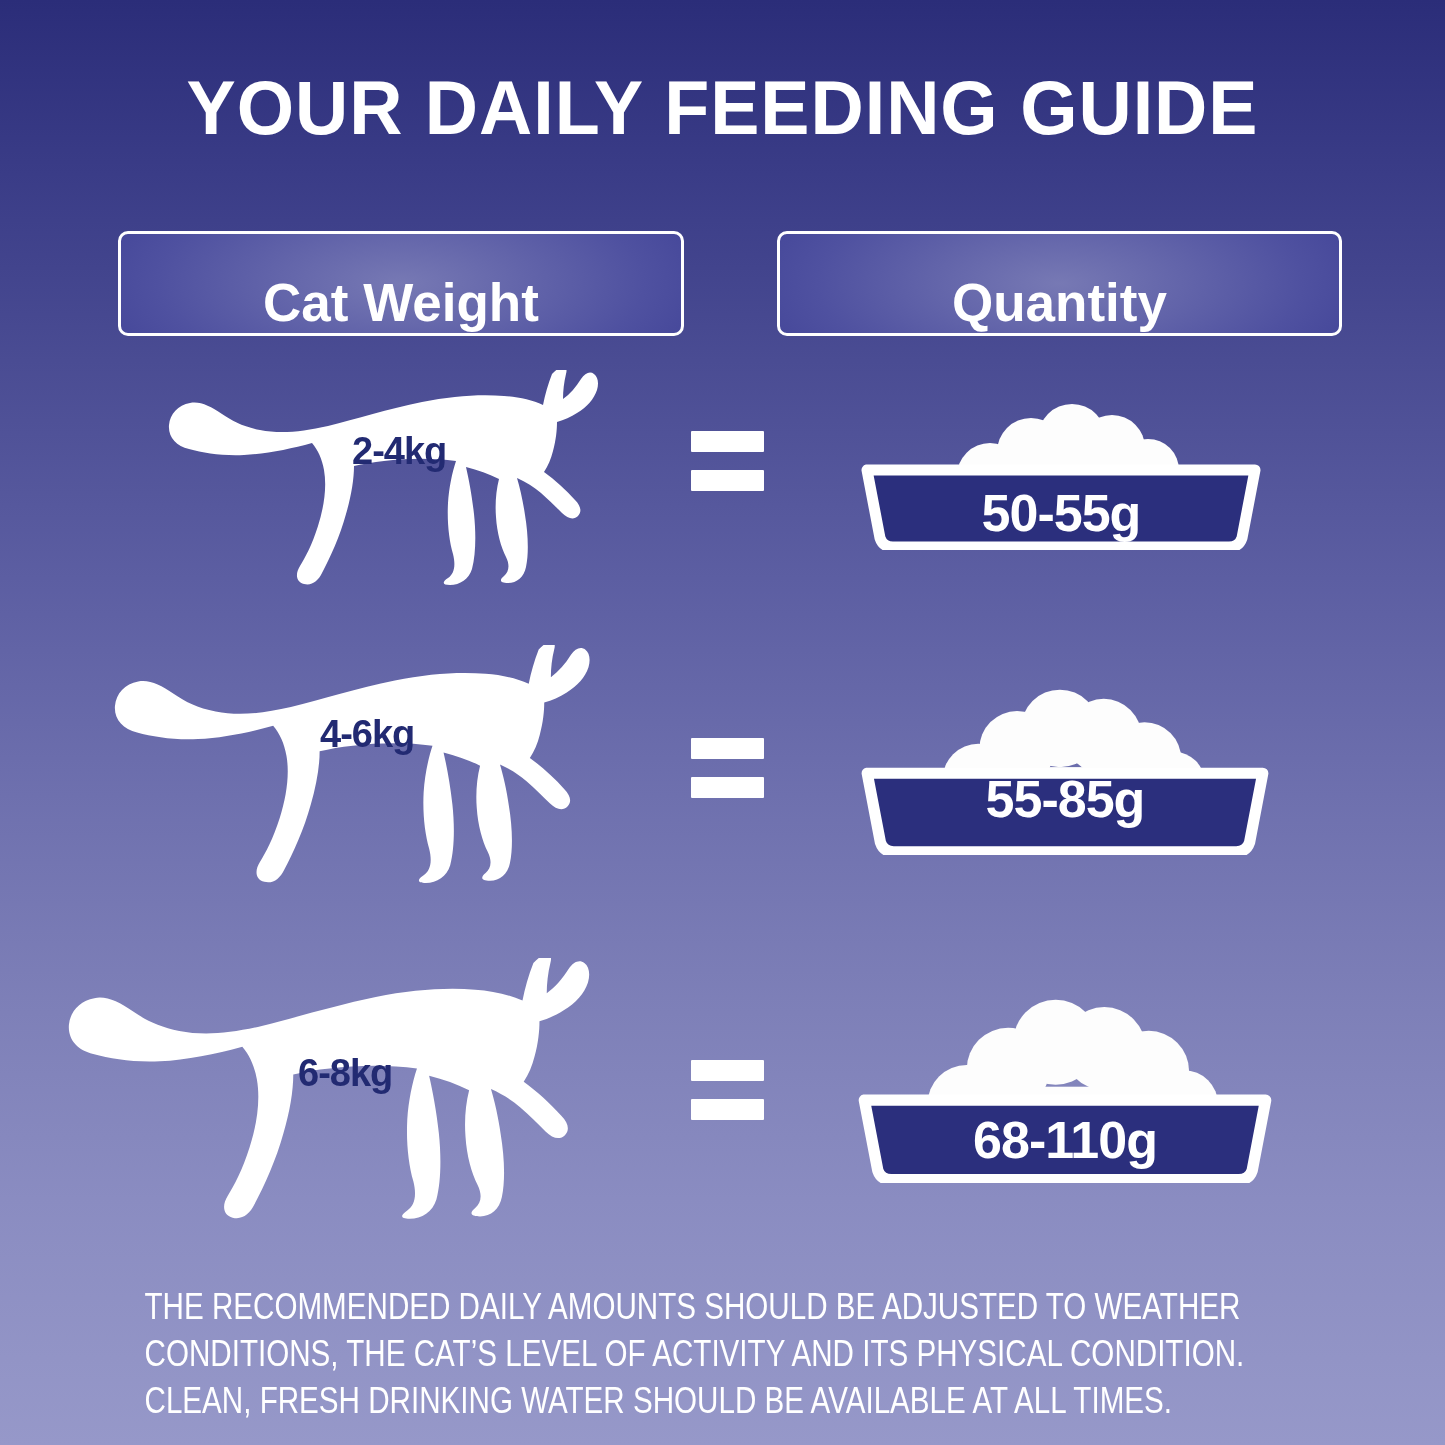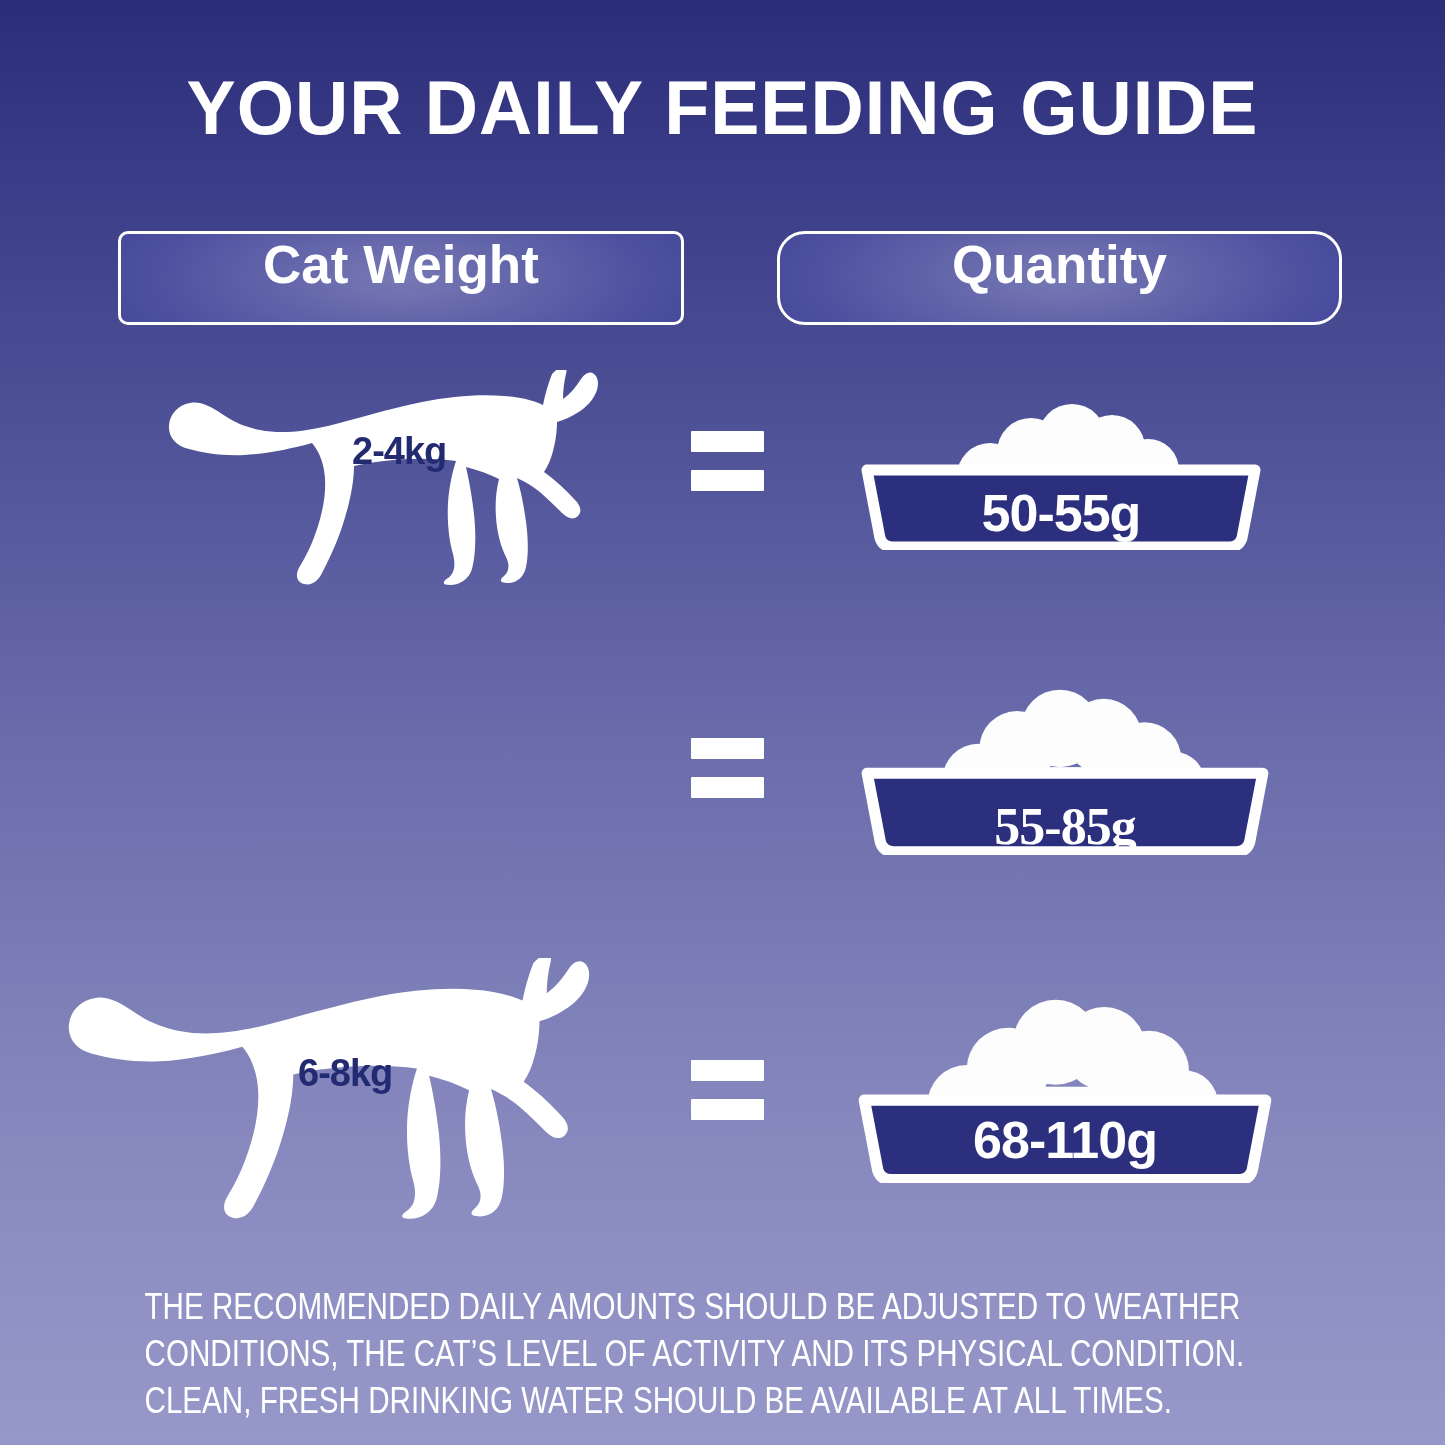--- a/index.html
+++ b/index.html
@@ -43,35 +43,35 @@
     font-size: 76px;
     letter-spacing: 1px;
     transform: scaleX(0.97);
     white-space: nowrap;
   }
 
   
   .hdr {
     position: absolute;
     top: 231px;
-    height: 94px;
+    height: 105px;
     border: 3px solid #ffffff;
     border-radius: 10px;
     box-sizing: border-box;
     display: flex;
-    align-items: flex-start;
+    align-items: flex-end;
     justify-content: center;
     color: #ffffff;
     font-weight: bold;
     font-size: 53px;
     background: radial-gradient(ellipse 70% 160% at 50% 50%,
                 #7779b4 0%, #6567ab 28%, #4f51a0 62%, #3b3d93 100%);
   }
   #hdr-weight { left: 118px;  width: 566px; }
-  #hdr-qty    { left: 777px;  width: 565px; border-radius: 28px; }
+  #hdr-qty    { left: 777px;  width: 565px; }
 
   
   .row {
     position: absolute;
     left: 0;
     width: 1445px;
   }
   #row-0 { top: 360px; height: 250px; }
   #row-1 { top: 640px; height: 270px; }
   #row-2 { top: 950px; height: 290px; }
@@ -227,40 +227,96 @@
           <rect x="130" y="80" width="175" height="45" fill="#fdfdfd"></rect>
         </g>
         <path d="M11,80 L399,80 L386,148 Q383,157 373,157 L37,157 Q27,157 24,148 Z" fill="#2b2f7d" stroke="#ffffff" stroke-width="11" stroke-linejoin="round"></path>
       </svg>
       <div class="bowl-label" style="left:0; top:93px; width:410px;">50-55g</div>
     </div>
   </div>
 
   <div class="row" id="row-1">
 
+    <div class="cat-wrap" style="left:105px; top:5px;">
+      <svg class="cat-svg" width="520" height="238" viewBox="0 0 470 215">
+        <path fill="#ffffff" d="
+          M392,4 C388,14 385,25 383,35
+          C372,30 358,27 344,26
+          C320,24 292,26 262,32
+          C228,39 196,49 168,56
+          C142,62 120,64 100,60
+          C84,57 72,51 62,44
+          C50,36 40,31 30,33
+          C18,35 10,44 9,55
+          C8,67 16,76 29,79
+          C44,83 62,86 84,85
+          C106,84 130,79 152,73
+          C158,80 162,89 164,100
+          C167,117 164,137 158,156
+          C152,175 145,188 140,196
+          C135,204 136,212 144,214
+          C152,216 158,211 162,203
+          C170,188 180,166 186,144
+          C191,127 194,110 194,96
+          C203,94 213,92 224,91
+          C248,88 274,88 296,91
+          C292,103 289,118 288,133
+          C287,152 289,170 293,184
+          C296,196 294,204 288,208
+          C282,212 282,215 290,215
+          C300,215 309,209 312,199
+          C316,184 316,163 314,144
+          C312,126 309,110 306,97
+          C318,100 329,104 339,109
+          C336,121 335,134 336,147
+          C337,163 341,177 346,187
+          C350,195 349,202 344,206
+          C339,210 340,213 348,213
+          C357,213 364,207 366,197
+          C369,183 368,163 365,145
+          C363,131 360,118 357,108
+          C366,112 374,117 381,123
+          C389,130 396,137 402,143
+          C408,149 414,150 418,146
+          C422,142 421,136 415,130
+          C406,120 395,110 384,102
+          C388,96 391,89 393,81
+          C396,70 397,60 397,52
+          C404,50 411,47 417,43
+          C427,37 434,29 437,20
+          C439,13 438,7 434,4
+          C430,1 425,3 421,9
+          C416,17 410,24 403,29
+          C403,21 404,12 406,4
+          C408,-3 404,-5 399,-2
+          C396,0 394,2 392,4 Z"></path>
+      </svg>
+      <div class="cat-label" style="left:215px; top:68px;">4-6kg</div>
+    </div>
 
     <div class="equals" style="left:691px; top:98px;">
       <div class="bar"></div>
       <div class="bar"></div>
     </div>
 
     <div class="bowl-wrap" style="left:856px; top:25px;">
       <svg class="bowl-svg" width="418" height="190" viewBox="0 0 410 186">
         <g>
           <circle cx="120" cy="112" r="35" fill="#fdfdfd"></circle>
           <circle cx="158" cy="82" r="37" fill="#fdfdfd"></circle>
           <circle cx="200" cy="62" r="38" fill="#fdfdfd"></circle>
           <circle cx="243" cy="70" r="37" fill="#fdfdfd"></circle>
           <circle cx="283" cy="92" r="36" fill="#fdfdfd"></circle>
           <circle cx="312" cy="115" r="30" fill="#fdfdfd"></circle>
           <rect x="115" y="100" width="205" height="55" fill="#fdfdfd"></rect>
         </g>
         <path d="M11,106 L399,106 L386,174 Q383,183 373,183 L37,183 Q27,183 24,174 Z" fill="#2b2f7d" stroke="#ffffff" stroke-width="11" stroke-linejoin="round"></path>
       </svg>
-      <div class="bowl-label" style="left:0; top:132px; width:418px;font-family:Liberation Serif, serif;">55-85g</div>
+      <div class="bowl-label" style="left:0; top:104px; width:418px;">55-85g</div>
     </div>
   </div>
 
   <div class="row" id="row-2">
 
     <div class="cat-wrap" style="left:58px; top:8px;">
       <svg class="cat-svg" width="570" height="261" viewBox="0 0 470 215">
         <path fill="#ffffff" d="
           M392,4 C388,14 385,25 383,35
           C372,30 358,27 344,26

